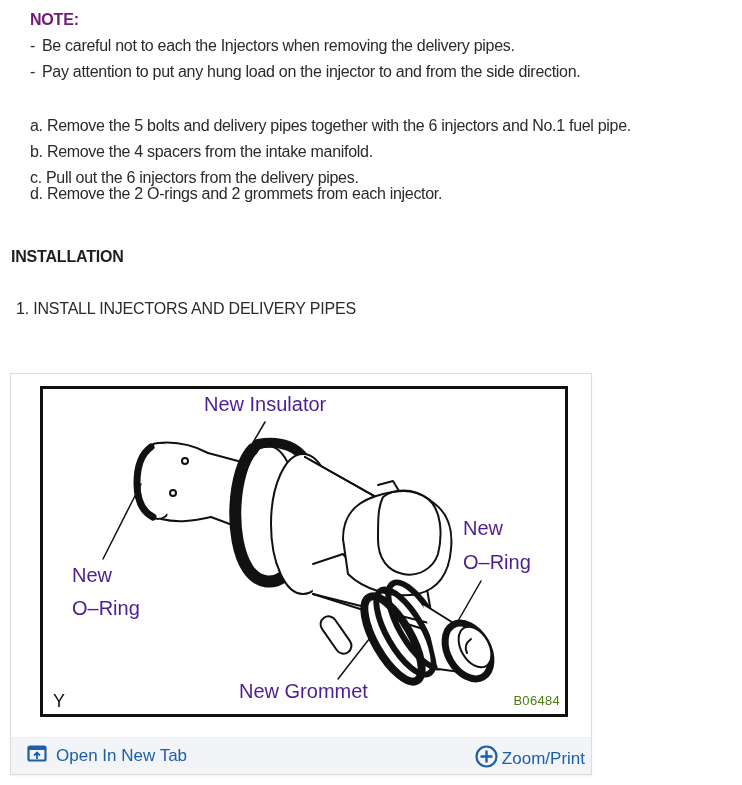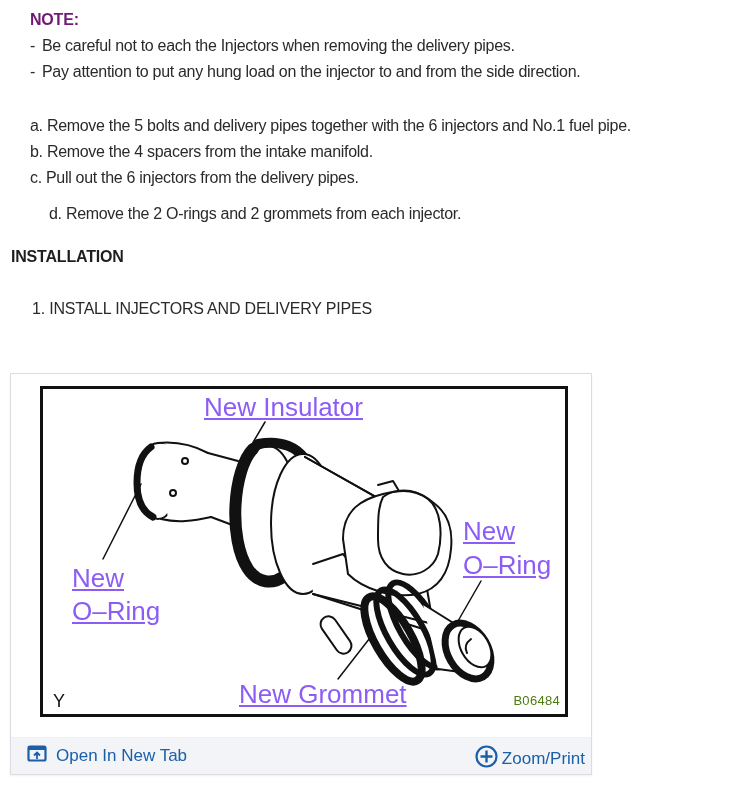--- a/index.html
+++ b/index.html
@@ -19,36 +19,36 @@
     .note-item .dash { display: inline-block; width: 12px; }
     .step {
       position: absolute; left: 30px; font-size: 16px; color: #2a2a2a; letter-spacing: -0.3px;
       white-space: nowrap;
     }
     .section-heading {
       position: absolute; left: 11px; top: 248px; font-size: 16px; font-weight: bold; color: #1f1f1f;
       letter-spacing: -0.2px;
     }
     .sub-heading {
-      position: absolute; left: 32px; top: 300px; font-size: 16px; color: #2a2a2a; letter-spacing: -0.2px;
+      position: absolute; left: 16px; top: 300px; font-size: 16px; color: #2a2a2a; letter-spacing: -0.2px;
     }
     .figure-card {
       position: absolute; left: 10px; top: 373px; width: 582px; height: 402px;
       border: 1px solid #dcdcdc; background: #ffffff; box-sizing: border-box;
       box-shadow: 0 1px 2px rgba(0,0,0,0.06);
     }
     .figure-frame {
       position: absolute; left: 29px; top: 12px; width: 528px; height: 331px;
       border: 3px solid #111111; box-sizing: border-box; background: #ffffff;
       overflow: hidden;
     }
     .figure-frame svg { position: absolute; left: 0; top: 0; }
     .lbl {
-      position: absolute; font-family: "Liberation Sans", sans-serif; font-size: 26px; color: #8b5cf6;
-      white-space: nowrap; line-height: 1; text-decoration: underline;
+      position: absolute; font-family: "Liberation Sans", sans-serif; font-size: 20px; color: #4c1d95;
+      white-space: nowrap; line-height: 1;
     }
     .fig-code {
       position: absolute; right: 5px; bottom: 6px; font-size: 13px; color: #4d7c0f; letter-spacing: 0.3px;
     }
     .fig-y { position: absolute; left: 10px; bottom: 2px; font-size: 18px; color: #111; }
     .card-footer {
       position: absolute; left: 0; right: 0; bottom: 0; height: 36px;
       background: #f2f4f8; border-top: 1px solid #eef0f3;
     }
     .footer-link {
@@ -63,21 +63,21 @@
 </head>
 <body>
 
 <div class="note-title">NOTE:</div>
 <div class="note-item" style="top:37px;"><span class="dash">-</span><span>Be careful not to each the Injectors when removing the delivery pipes.</span></div>
 <div class="note-item" style="top:63px;"><span class="dash">-</span><span>Pay attention to put any hung load on the injector to and from the side direction.</span></div>
 
 <div class="step" style="top:117px;">a. Remove the 5 bolts and delivery pipes together with the 6 injectors and No.1 fuel pipe.</div>
 <div class="step" style="top:143px;">b. Remove the 4 spacers from the intake manifold.</div>
 <div class="step" style="top:169px;">c. Pull out the 6 injectors from the delivery pipes.</div>
-<div class="step" style="top:205px;margin-left:19px;">d. Remove the 2 O-rings and 2 grommets from each injector.</div>
+<div class="step" style="top:185px;">d. Remove the 2 O-rings and 2 grommets from each injector.</div>
 
 <div class="section-heading">INSTALLATION</div>
 <div class="sub-heading">1. INSTALL INJECTORS AND DELIVERY PIPES</div>
 
 <div class="figure-card">
   <div class="figure-frame">
     <svg width="522" height="325" viewBox="0 0 522 325">
       <g fill="none" stroke="#111" stroke-width="2" stroke-linejoin="round" stroke-linecap="round">
 
         <ellipse cx="115" cy="92" rx="20" ry="38" fill="#fff"></ellipse>

